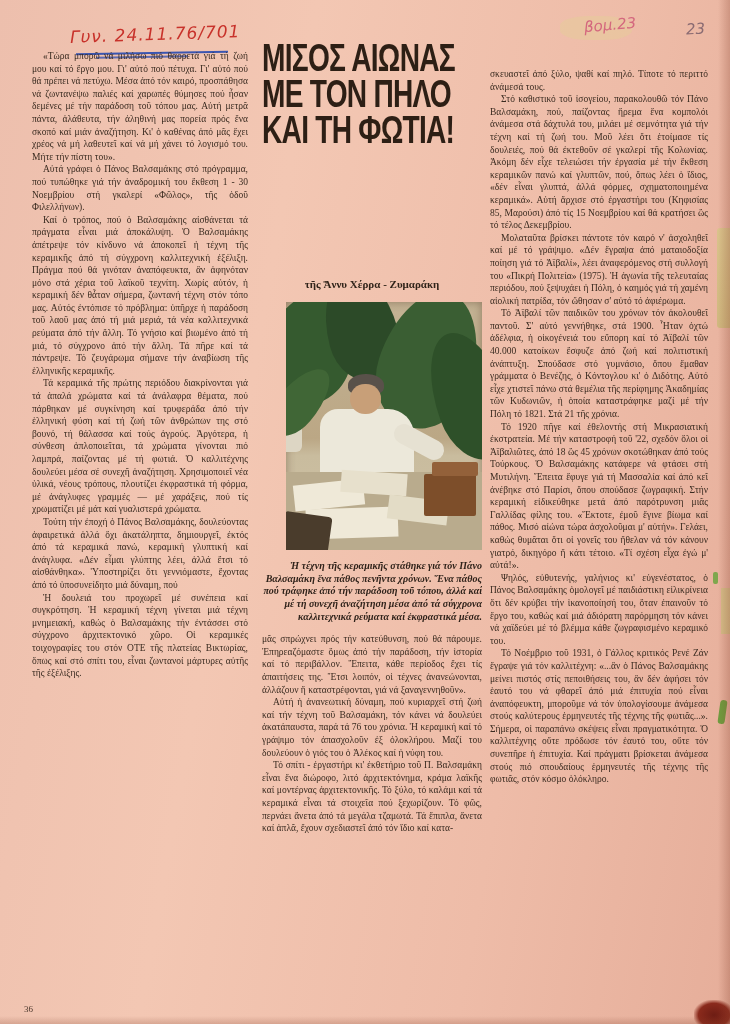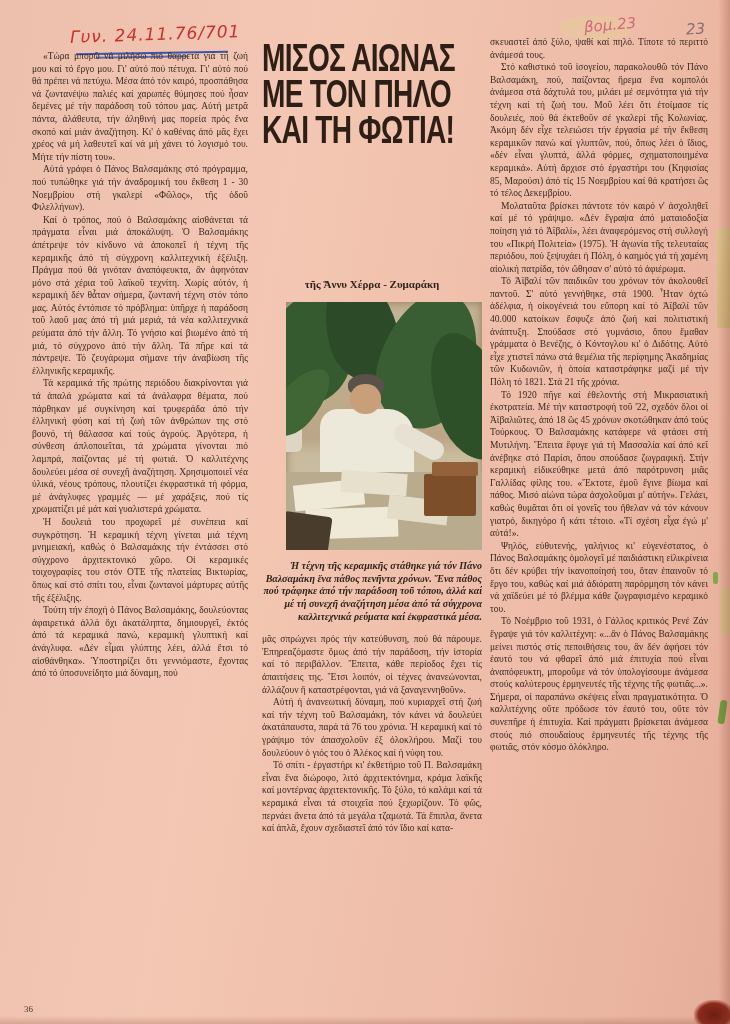--- a/index.html
+++ b/index.html
@@ -9,21 +9,21 @@
   .edge-right{position:absolute;right:0;top:0;width:12px;height:100%;
         background:linear-gradient(90deg,rgba(130,60,40,0),rgba(130,60,40,.28));}
   .edge-bottom{position:absolute;left:0;bottom:0;width:100%;height:8px;
         background:linear-gradient(0deg,rgba(120,55,35,.22),rgba(120,55,35,0));}
 
   
   .col{position:absolute;text-align:justify;font-size:9.5px;line-height:12.6px;overflow:hidden;}
   .col p{margin:0;text-indent:11px;}
   .col-left{left:32px;top:50px;width:216px;height:952px;}
   .col-right{left:490px;top:36px;width:218px;height:974px;}
-  .col-right p:first-child{text-indent:0;}
+  .col-right p:first-child{text-indent:0;margin-top:32px;}
   .col-mid{left:262px;top:40px;width:220px;height:978px;overflow:hidden;position:absolute;}
   .mid-body{text-align:justify;font-size:9.5px;line-height:12.6px;margin-top:10px;}
   .mid-body p{margin:0;text-indent:11px;}
   .mid-body p:first-child{text-indent:0;}
 
   
   .title{font-family:"Liberation Sans", sans-serif;font-weight:bold;color:#2d1f15;
          font-size:38px;line-height:0.95;letter-spacing:-1px;white-space:nowrap;
          transform:scaleX(0.74);transform-origin:left top;}
   .title span{display:block;}
@@ -98,22 +98,22 @@
   <div class="hw-underline1"></div>
   <div class="hw-underline2"></div>
   <div class="hw-pink">βομ.23</div>
   <div class="hw-dark">23</div>
 
   <div class="col col-left">
     <p>«Τώρα μπορῶ νά μιλήσω πιό θαρρετά γιά τή ζωή μου καί τό ἔργο μου. Γι' αὐτό πού πέτυχα. Γι' αὐτό πού θά πρέπει νά πετύχω. Μέσα ἀπό τόν καιρό, προσπάθησα νά ζωντανέψω παλιές καί χαρωπές θύμησες πού ἦσαν δεμένες μέ τήν παράδοση τοῦ τόπου μας. Αὐτή μετρᾶ πάντα, ἀλάθευτα, τήν ἀληθινή μας πορεία πρός ἕνα σκοπό καί μιάν ἀναζήτηση. Κι' ὁ καθένας ἀπό μᾶς ἔχει χρέος νά μή λαθευτεῖ καί νά μή χάνει τό λογισμό του. Μήτε τήν πίστη του».</p>
     <p>Αὐτά γράφει ὁ Πάνος Βαλσαμάκης στό πρόγραμμα, πού τυπώθηκε γιά τήν ἀναδρομική του ἔκθεση 1 - 30 Νοεμβρίου στή γκαλερί «Φῶλος», τῆς ὁδοῦ Φιλελλήνων).</p>
     <p>Καί ὁ τρόπος, πού ὁ Βαλσαμάκης αἰσθάνεται τά πράγματα εἶναι μιά ἀποκάλυψη. Ὁ Βαλσαμάκης ἀπέτρεψε τόν κίνδυνο νά ἀποκοπεῖ ἡ τέχνη τῆς κεραμικῆς ἀπό τή σύγχρονη καλλιτεχνική ἐξέλιξη. Πράγμα πού θά γινόταν ἀναπόφευκτα, ἂν ἀφηνόταν μόνο στά χέρια τοῦ λαϊκοῦ τεχνίτη. Χωρίς αὐτόν, ἡ κεραμική δέν θἆταν σήμερα, ζωντανή τέχνη στόν τόπο μας. Αὐτός ἐντόπισε τό πρόβλημα: ὑπῆρχε ἡ παράδοση τοῦ λαοῦ μας ἀπό τή μιά μεριά, τά νέα καλλιτεχνικά ρεύματα ἀπό τήν ἄλλη. Τό γνήσιο καί βιωμένο ἀπό τή μιά, τό σύγχρονο ἀπό τήν ἄλλη. Τά πῆρε καί τά πάντρεψε. Τό ζευγάρωμα σήμανε τήν ἀναβίωση τῆς ἑλληνικῆς κεραμικῆς.</p>
     <p>Τά κεραμικά τῆς πρώτης περιόδου διακρίνονται γιά τά ἁπαλά χρώματα καί τά ἀνάλαφρα θέματα, πού πάρθηκαν μέ συγκίνηση καί τρυφεράδα ἀπό τήν ἑλληνική φύση καί τή ζωή τῶν ἀνθρώπων της στό βουνό, τή θάλασσα καί τούς ἀγρούς. Ἀργότερα, ἡ σύνθεση ἁπλοποιεῖται, τά χρώματα γίνονται πιό λαμπρά, παίζοντας μέ τή φωτιά. Ὁ καλλιτέχνης δουλεύει μέσα σέ συνεχῆ ἀναζήτηση. Χρησιμοποιεῖ νέα ὑλικά, νέους τρόπους, πλουτίζει ἐκφραστικά τή φόρμα, μέ ἀνάγλυφες γραμμές — μέ χαράξεις, πού τίς χρωματίζει μέ μάτ καί γυαλιστερά χρώματα.</p>
+    <p>Τούτη τήν ἐποχή ὁ Πάνος Βαλσαμάκης, δουλεύοντας ἀφαιρετικά ἀλλά ὄχι ἀκατάληπτα, δημιουργεῖ, ἐκτός ἀπό τά κεραμικά πανώ, κεραμική γλυπτική καί ἀνάγλυφα. «Δέν εἶμαι γλύπτης λέει, ἀλλά ἔτσι τό αἰσθάνθηκα». Ὑποστηρίζει ὅτι γεννιόμαστε, ἔχοντας ἀπό τό ὑποσυνείδητο μιά δύναμη, πού</p>
     <p>Ἡ δουλειά του προχωρεῖ μέ συνέπεια καί συγκρότηση. Ἡ κεραμική τέχνη γίνεται μιά τέχνη μνημειακή, καθώς ὁ Βαλσαμάκης τήν ἐντάσσει στό σύγχρονο ἀρχιτεκτονικό χῶρο. Οἱ κεραμικές τοιχογραφίες του στόν ΟΤΕ τῆς πλατείας Βικτωρίας, ὅπως καί στό σπίτι του, εἶναι ζωντανοί μάρτυρες αὐτῆς τῆς ἐξέλιξης.</p>
-    <p>Τούτη τήν ἐποχή ὁ Πάνος Βαλσαμάκης, δουλεύοντας ἀφαιρετικά ἀλλά ὄχι ἀκατάληπτα, δημιουργεῖ, ἐκτός ἀπό τά κεραμικά πανώ, κεραμική γλυπτική καί ἀνάγλυφα. «Δέν εἶμαι γλύπτης λέει, ἀλλά ἔτσι τό αἰσθάνθηκα». Ὑποστηρίζει ὅτι γεννιόμαστε, ἔχοντας ἀπό τό ὑποσυνείδητο μιά δύναμη, πού</p>
   </div>
 
   <div class="col-mid">
     <h1 class="title" style="margin:0;">
       <span>ΜΙΣΟΣ ΑΙΩΝΑΣ</span>
       <span>ΜΕ ΤΟΝ ΠΗΛΟ</span>
       <span>ΚΑΙ ΤΗ ΦΩΤΙΑ!</span>
     </h1>
 
     <div class="byline">τῆς Ἄννυ Χέρρα - Ζυμαράκη</div>

